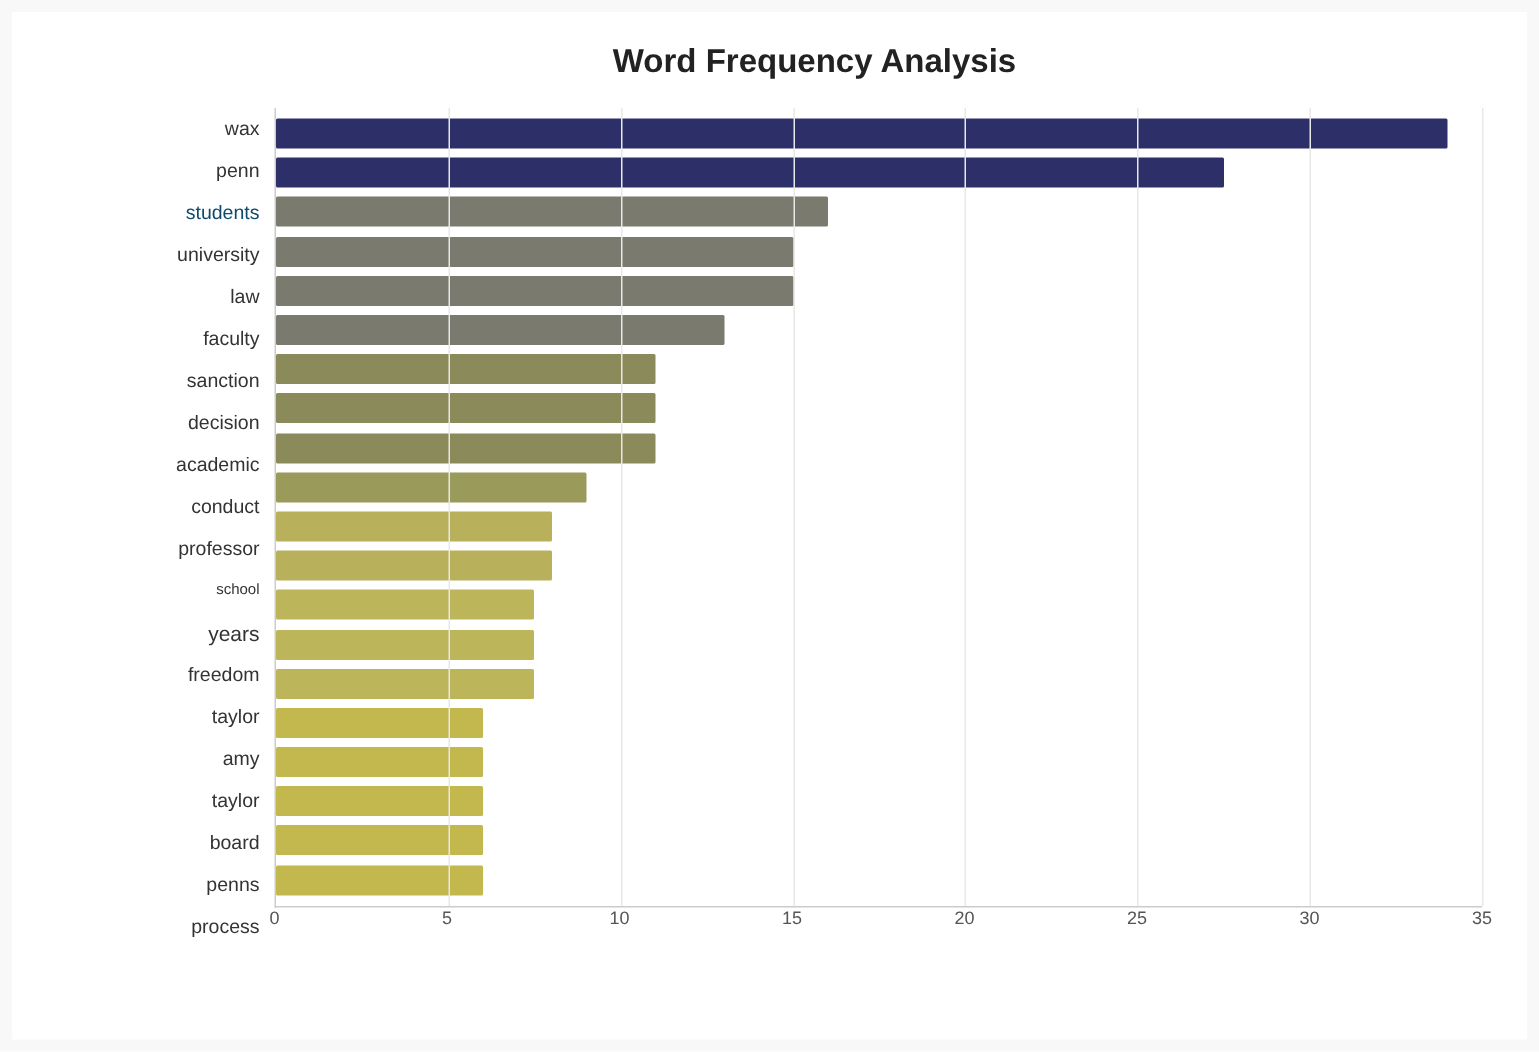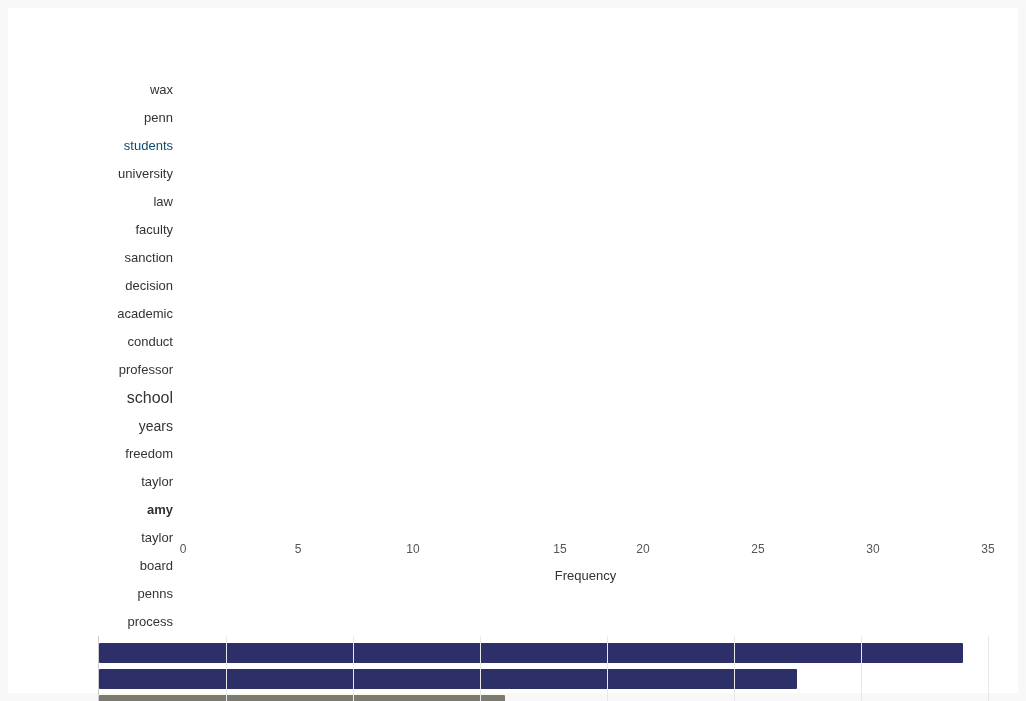--- a/index.html
+++ b/index.html
@@ -79,42 +79,43 @@
       font-size: 12px;
       color: #555;
       position: absolute;
       transform: translateX(-50%);
     }
   </style>
 </head>
 <body>
 
 <div class="chart-container">
+  <div class="chart-title">Word Frequency Analysis</div>
 
   <div style="display:flex; flex-direction:column; height: calc(100% - 50px);">
-    <div style="display:flex; flex-direction:column; flex:1; min-height:0;margin-top:48px;">
+    <div style="display:flex; flex-direction:row; flex:1; min-height:0;">
 
       <div class="y-labels" id="y-labels-container">
 
       <div class="y-label" style="text-align: right; font-size: 13px; color: rgb(51, 51, 51);">wax</div>
           <div class="y-label" style="text-align: right; font-size: 13px; color: rgb(51, 51, 51);">penn</div>
           <div class="y-label" style="text-align: right; font-size: 13px; color: #0c4a6e;">students</div>
           <div class="y-label" style="text-align: right; font-size: 13px; color: rgb(51, 51, 51);">university</div>
           <div class="y-label" style="text-align: center; font-size: 13px; color: rgb(51, 51, 51);">law</div>
           <div class="y-label" style="text-align: right; font-size: 13px; color: rgb(51, 51, 51);">faculty</div>
           <div class="y-label" style="text-align: right; font-size: 13px; color: rgb(51, 51, 51);">sanction</div>
           <div class="y-label" style="text-align: right; font-size: 13px; color: rgb(51, 51, 51);">decision</div>
           <div class="y-label" style="text-align: right; font-size: 13px; color: rgb(51, 51, 51);">academic</div>
           <div class="y-label" style="text-align: right; font-size: 13px; color: rgb(51, 51, 51);">conduct</div>
           <div class="y-label" style="text-align: right; font-size: 13px; color: rgb(51, 51, 51);">professor</div>
-          <div class="y-label" style="text-align: center; font-size: 16px; color: rgb(51, 51, 51);">school</div>
+          <div class="y-label" style="text-align: center; font-size: 10px; color: rgb(51, 51, 51);">school</div>
           <div class="y-label" style="text-align: right; font-size: 14px; color: rgb(51, 51, 51);">years</div>
           <div class="y-label" style="text-align: right; font-size: 13px; color: rgb(51, 51, 51);">freedom</div>
           <div class="y-label" style="text-align: right; font-size: 13px; color: rgb(51, 51, 51);">taylor</div>
-          <div class="y-label" style="text-align: right; font-size: 13px; color: rgb(51, 51, 51); font-weight: bold;">amy</div>
+          <div class="y-label" style="text-align: right; font-size: 13px; color: rgb(51, 51, 51);">amy</div>
           <div class="y-label" style="font-size: 13px; color: rgb(51, 51, 51);">taylor</div>
           <div class="y-label" style="text-align: right; font-size: 13px; color: rgb(51, 51, 51);">board</div>
           <div class="y-label" style="text-align: center; font-size: 13px; color: rgb(51, 51, 51);">penns</div>
           <div class="y-label" style="text-align: right; font-size: 13px; color: rgb(51, 51, 51);">process</div>
         </div>
 
       <div class="plot-area" id="plot-area">
 
         <div class="bars-in-plot" id="bars-container">
 
@@ -189,23 +190,22 @@
         </div>
     </div>
 
     <div style="display:flex; flex-direction:row;">
       <div style="width:85px; flex-shrink:0;"></div>
       <div style="flex:1; position:relative; height:22px;" id="x-ticks-container">
 
       <span class="x-tick" style="left: 0%; position: absolute; font-size: 12px; color: rgb(85, 85, 85); transform: translateX(-50%);">0</span>
           <span class="x-tick" style="left: 14.2857%; position: absolute; font-size: 12px; color: rgb(85, 85, 85); transform: translateX(-50%);">5</span>
           <span class="x-tick" style="left: 28.5714%; position: absolute; font-size: 12px; color: rgb(85, 85, 85); transform: translateX(-50%);">10</span>
-          <span class="x-tick" style="left: 42.8571%; position: absolute; font-size: 12px; color: rgb(85, 85, 85); transform: translateX(-50%); margin-left: 32px;">15</span>
+          <span class="x-tick" style="left: 42.8571%; position: absolute; font-size: 12px; color: rgb(85, 85, 85); transform: translateX(-50%);">15</span>
           <span class="x-tick" style="left: 57.1429%; position: absolute; font-size: 12px; color: rgb(85, 85, 85); transform: translateX(-50%);">20</span>
           <span class="x-tick" style="left: 71.4286%; position: absolute; font-size: 12px; color: rgb(85, 85, 85); transform: translateX(-50%);">25</span>
           <span class="x-tick" style="left: 85.7143%; position: absolute; font-size: 12px; color: rgb(85, 85, 85); transform: translateX(-50%);">30</span>
           <span class="x-tick" style="left: 100%; position: absolute; font-size: 12px; color: rgb(85, 85, 85); transform: translateX(-50%);">35</span>
         </div>
     </div>
 
-    <div class="x-axis-title" style="margin-left:85px;">Frequency</div>
   </div>
 </div>
 
 </body></html>

